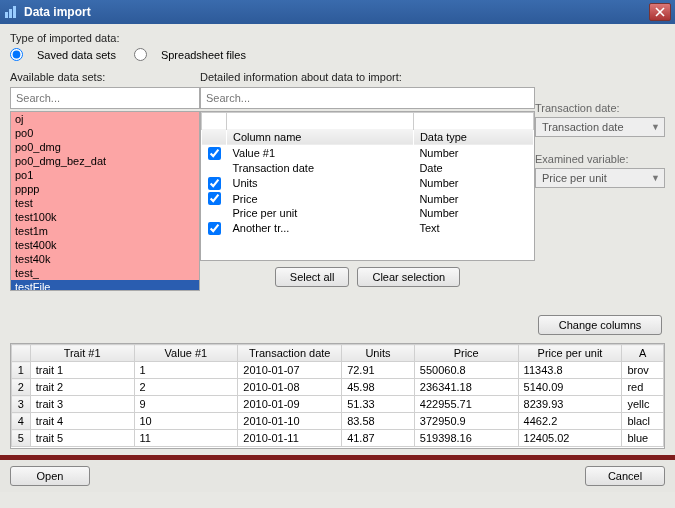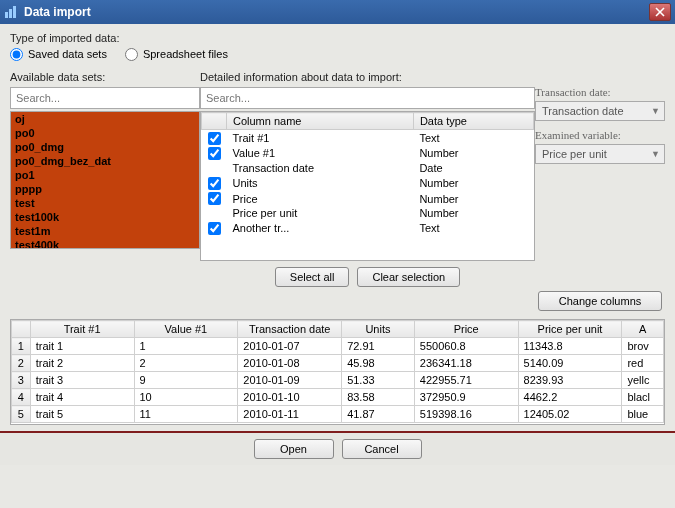--- a/index.html
+++ b/index.html
@@ -28,59 +28,59 @@
   width: 22px; height: 18px;
   background: linear-gradient(#d77,#a33);
   border: 1px solid #733;
   border-radius: 2px;
   display:flex; align-items:center; justify-content:center;
   color:#fff; font-size:11px; cursor:pointer;
 }
 .content { padding: 8px 10px 6px 10px; }
 .section-label { color:#222; margin-bottom:4px; }
 .radio-row { display:flex; gap:18px; margin:4px 0 10px 0; align-items:center;}
-.radio-row label { display:flex; align-items:flex-start; gap:5px; cursor:pointer;}
+.radio-row label { display:flex; align-items:center; gap:14px; cursor:pointer;}
 input[type=radio]{ width:13px; height:13px; }
 .cols { display:flex; }
 .col-left { width:190px; }
 .col-mid { flex:1; }
 .col-right { width:130px; }
 .search {
   width:100%; height:21px; border:1px solid #aaa;
   background:#fff; padding:10px 5px; font-size:11px; color:#888;
   font-family:inherit;
 }
 .listbox {
-  border:1px solid #aaa; background:#c2410c; height:138px;
-  overflow-y:scroll; margin-top:2px;font-weight:bold;
+  border:1px solid #aaa; background:#fca5a5; height:180px;
+  overflow-y:scroll; margin-top:2px;
 }
 .listbox .item { padding:1px 4px; cursor:pointer; white-space:nowrap;}
 .listbox .item.selected { background:#2a5db0; color:#fff; }
 .grid {
   border:1px solid #aaa; background:#fff; height:150px;
   margin-top:2px; overflow:auto;
 }
 .grid table { width:100%; border-collapse:collapse; font-size:11px;}
 .grid th {
   background:linear-gradient(#f5f5f5,#e5e5e5);
   border:1px solid #ccc; padding:2px 6px; text-align:left; font-weight:normal;
-  position:sticky; top:0;
+  position:sticky; top:16px;
 }
 .grid td { padding:1px 6px; }
 .grid td.chk { width:18px; text-align:center;}
 input[type=checkbox]{ width:13px; height:13px; vertical-align:middle;}
 .btn {
   background:linear-gradient(#f8f8f8,#e2e2e2);
   border:1px solid #888; border-radius:3px;
   padding:3px 14px; font-size:11px; cursor:pointer;
   font-family:inherit;
 }
 .mid-btns { display:flex; gap:8px; justify-content:center; margin-top:6px;}
 .right-btns { margin-top:6px; text-align:center;}
-.side-label { color:#666; margin:0 0 3px 0;font-family:Liberation Serif, serif;}
+.side-label { color:#666; margin:16px 0 3px 0;}
 .combo {
   display:flex; align-items:center; justify-content:space-between;
   border:1px solid #aaa; background:#eee; height:20px;
   padding:0 4px 0 6px; color:#555; margin-bottom:8px;
 }
 .combo .arrow { font-size:9px; color:#777;}
 .preview {
   border:1px solid #aaa; background:#fff; margin-top:8px; height:106px;
   overflow:auto;
 }
@@ -89,22 +89,22 @@
   border:1px solid #d0d0d0; padding:2px 5px; text-align:left;
   white-space:nowrap; overflow:hidden;
 }
 .preview th {
   background:linear-gradient(#f7f7f7,#e7e7e7); font-weight:normal; text-align:center;
 }
 .preview th.rownum, .preview td.rownum {
   width:18px; text-align:center; background:linear-gradient(#f7f7f7,#e7e7e7);
 }
 .footer {
-  border-top:2px solid #7f1d1d; padding:6px 10px;
-  display:flex; justify-content:center; gap:8px;
+  border-top:5px solid #7f1d1d; padding:6px 10px;
+  display:flex; justify-content:space-between; gap:8px;
   background:#e6e6e2;
 }
 .footer .btn { min-width:80px;}
 </style>
 </head>
 <body>
 
 <div class="titlebar">
   <span class="icon">
     <svg width="14" height="12">

